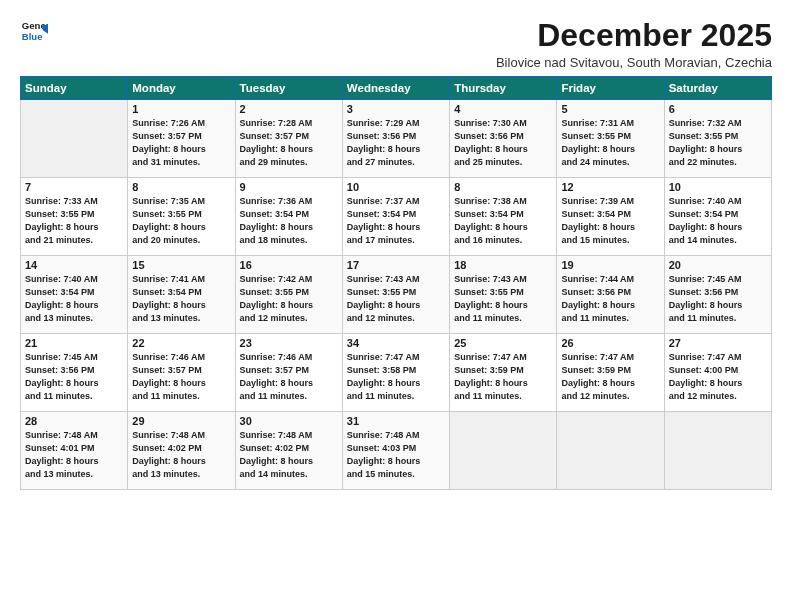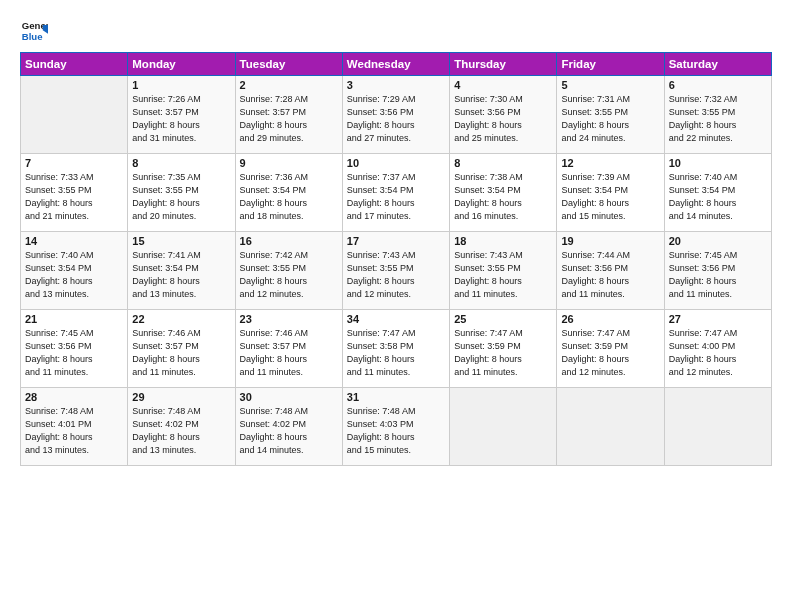--- a/index.html
+++ b/index.html
@@ -44,21 +44,21 @@
       font-size: 13px;
       color: #333;
       margin-top: 2px;
     }
     table {
       width: 100%;
       border-collapse: collapse;
       table-layout: fixed;
     }
     thead tr th {
-      background: #a21caf;
+      background: #0f766e;
       color: #fff;
       font-size: 11.5px;
       font-weight: bold;
       padding: 5px 4px;
       text-align: left;
       border: 1px solid #1565c0;
     }
     tbody tr td {
       border: 1px solid #ccc;
       vertical-align: top;
@@ -75,37 +75,42 @@
       font-size: 11px;
       font-weight: bold;
       color: #1a1a1a;
       display: block;
       margin-bottom: 2px;
     }
     .day-info {
       line-height: 1.45;
       font-size: 9px;
       color: #222;
+      font-weight: bold;
     }
     .empty-cell {
       background: #f0f0f0 !important;
     }
   </style>
 </head>
 <body>
 
 <div class="page">
   <div class="header">
     <div class="logo">
       <svg class="logo-icon" viewBox="0 0 32 32" xmlns="http://www.w3.org/2000/svg">
         <text x="2" y="13" font-size="11" font-weight="bold" fill="#1a1a1a" font-family="Arial">General</text>
         <text x="2" y="25" font-size="11" font-weight="bold" fill="#1565c0" font-family="Arial">Blue</text>
         <polygon points="26,8 32,8 32,18 26,14" fill="#1565c0"></polygon>
       </svg>
     </div>
+    <div class="title-block">
+      <div class="month-title">December 2025</div>
+      <div class="subtitle">Bilovice nad Svitavou, South Moravian, Czechia</div>
+    </div>
   </div>
 
   <table>
     <thead>
       <tr>
       <th>Sunday</th>
           <th>Monday</th>
           <th>Tuesday</th>
           <th>Wednesday</th>
           <th>Thursday</th>

